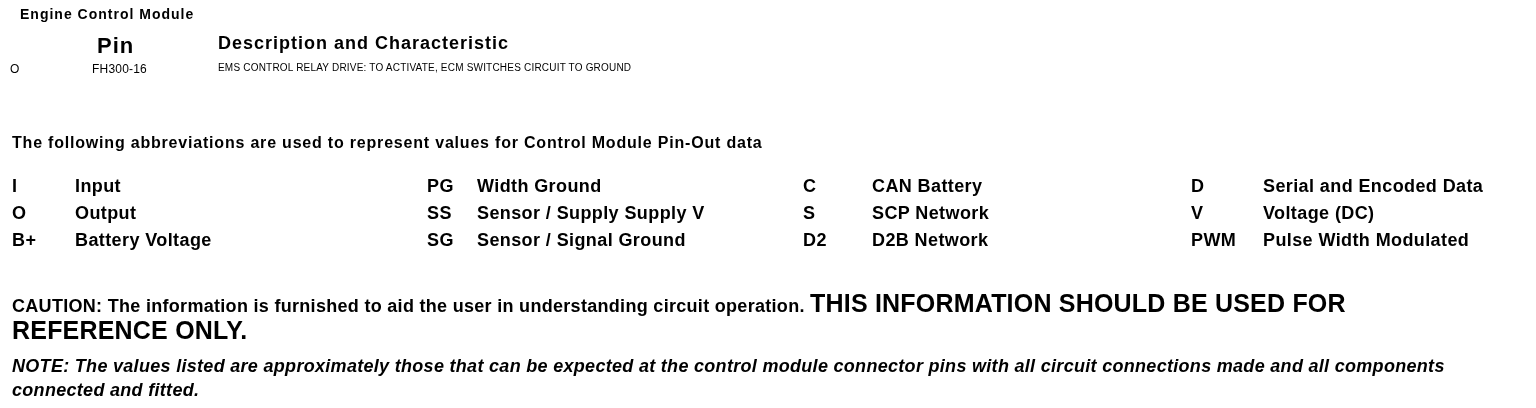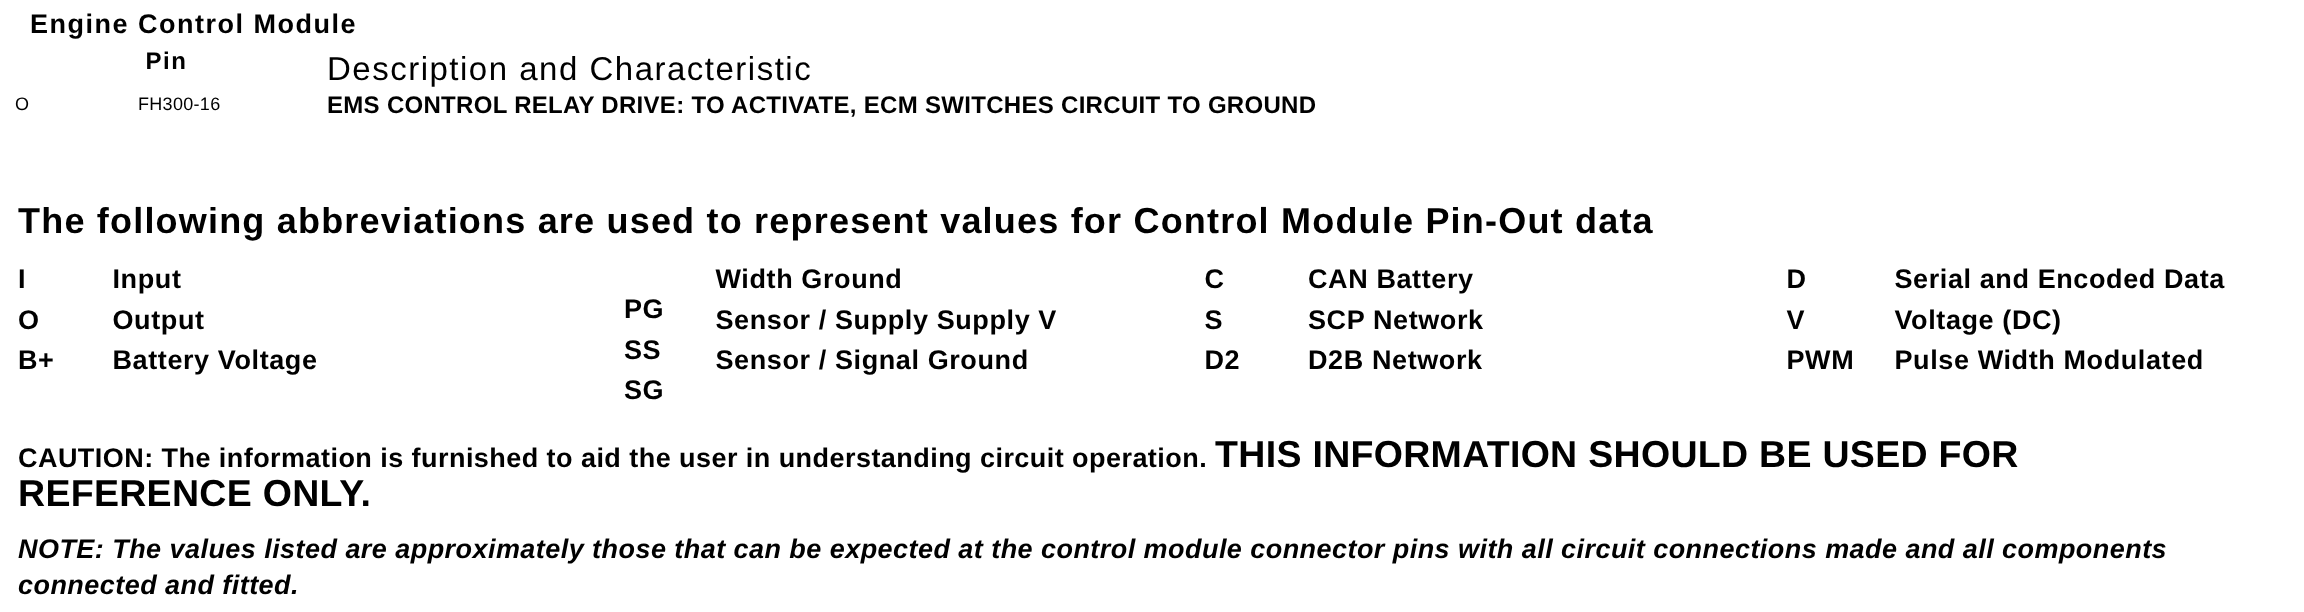--- a/index.html
+++ b/index.html
@@ -9,45 +9,45 @@
     position: relative;
     background: #ffffff;
     color: #000000;
     font-family: "Liberation Sans", "DejaVu Sans", sans-serif;
     overflow: hidden;
   }
   .abs { position: absolute; white-space: nowrap; }
 
   .doc-title {
     left: 20px; top: 6px;
-    font-size: 18px; font-weight: 700; letter-spacing: 1px;
+    font-size: 14px; font-weight: 700; letter-spacing: 1px;
   }
 
   .pin-header-pin {
     left: 97px; top: 33px;
-    font-size: 16px; font-weight: 700; letter-spacing: 1px;
+    font-size: 22px; font-weight: 700; letter-spacing: 1px;
   }
   .pin-header-desc {
     left: 218px; top: 33px;
-    font-size: 22px; font-weight: 400; letter-spacing: 1px;
+    font-size: 18px; font-weight: 700; letter-spacing: 1px;
   }
 
   .pin-row-type { left: 10px; top: 62px; font-size: 12px; font-weight: 400; letter-spacing: .2px; }
   .pin-row-pin  { left: 92px; top: 62px; font-size: 12px; font-weight: 400; letter-spacing: .2px; }
-  .pin-row-desc { left: 218px; top: 62px; font-size: 16px; font-weight: 700; letter-spacing: .2px; }
+  .pin-row-desc { left: 218px; top: 62px; font-size: 10px; font-weight: 400; letter-spacing: .2px; }
 
   .abbrev-intro {
     left: 12px; top: 134px;
-    font-size: 24px; font-weight: 700; letter-spacing: .8px;
+    font-size: 16px; font-weight: 700; letter-spacing: .8px;
   }
 
   .ab { position: absolute; font-size: 18px; font-weight: 700; letter-spacing: .4px; white-space: nowrap; }
   .row0 { top: 176px; } .row1 { top: 203px; } .row2 { top: 230px; }
   .c1c { left: 12px; }   .c1l { left: 75px; text-align: center; }
-  .c2c { left: 416px; margin-top: 20px; }  .c2l { left: 477px; }
+  .c2c { left: 427px; }  .c2l { left: 477px; }
   .c3c { left: 803px; }  .c3l { left: 872px; }
   .c4c { left: 1191px; } .c4l { left: 1263px; }
 
   .para {
     position: absolute;
     left: 12px;
     width: 1480px;
     font-size: 18px; font-weight: 700; letter-spacing: .3px;
     line-height: 24px;
     white-space: normal;

